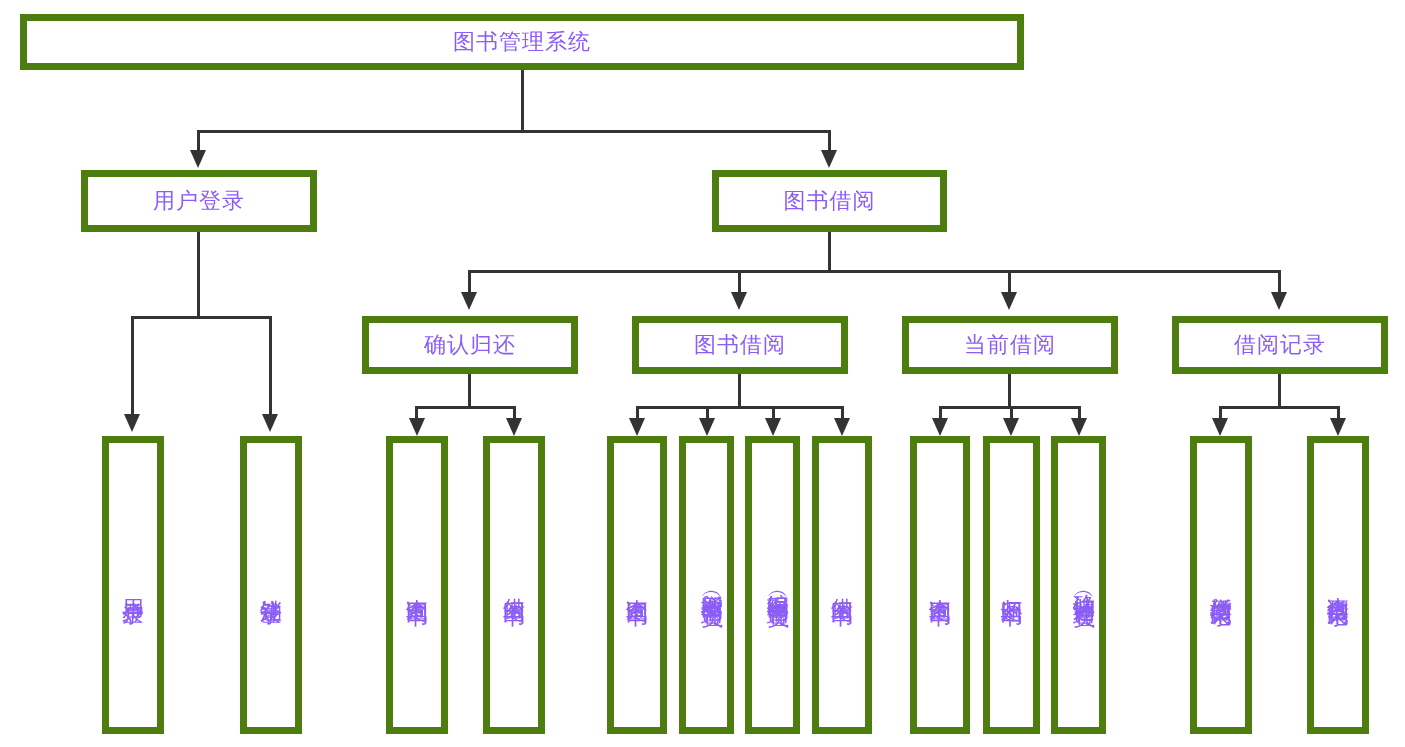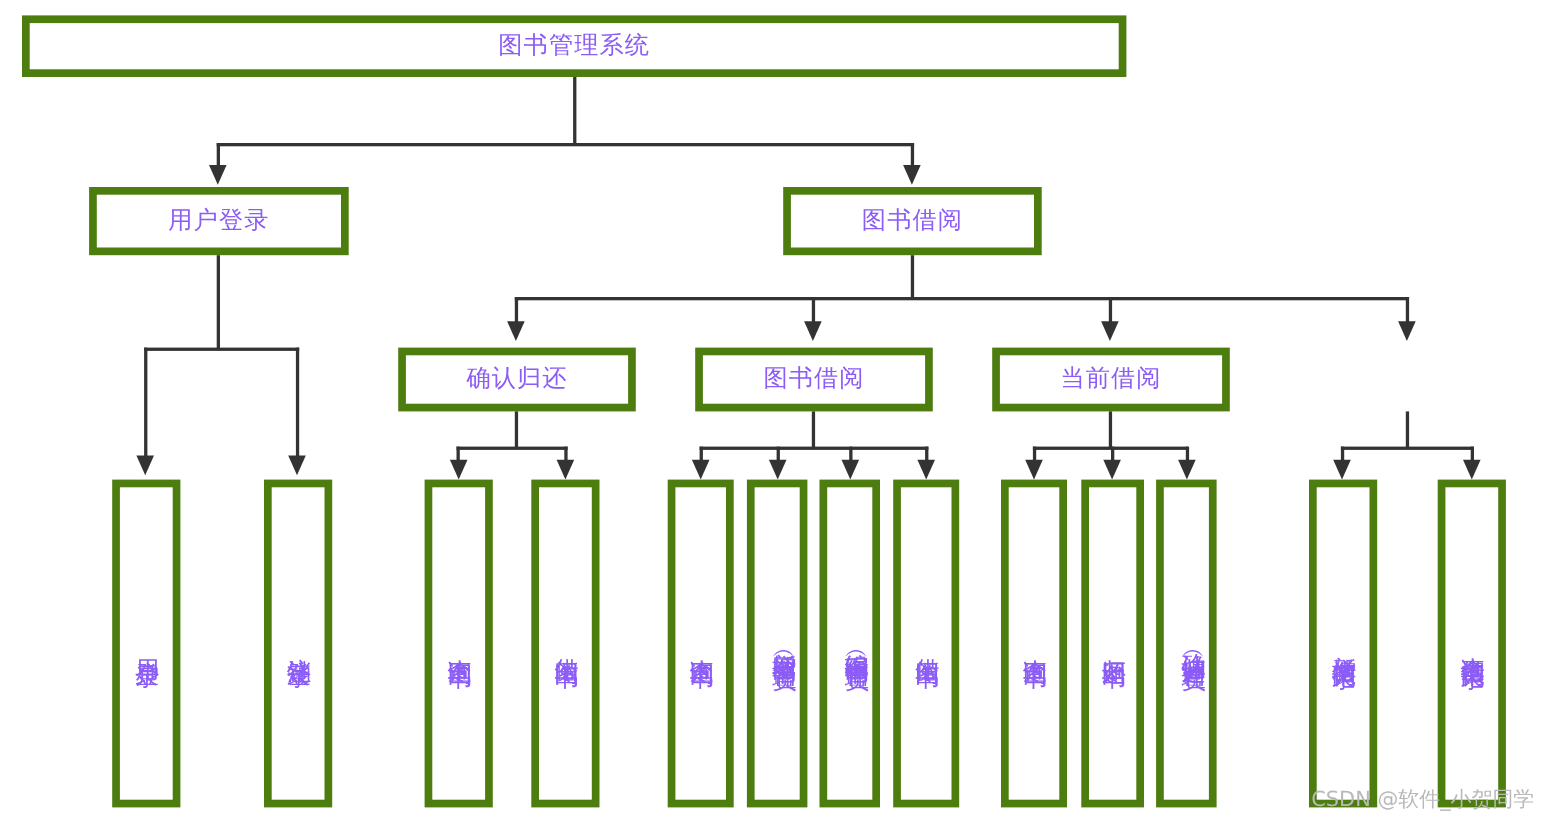--- a/index.html
+++ b/index.html
@@ -101,20 +101,21 @@
   <div class="edge v" style="left:738px; top:270px; height:24px;"></div>
   <div class="arrow" style="left:731px; top:292px;"></div>
   <div class="edge v" style="left:1008px; top:270px; height:24px;"></div>
   <div class="arrow" style="left:1001px; top:292px;"></div>
   <div class="edge v" style="left:1278px; top:270px; height:24px;"></div>
   <div class="arrow" style="left:1271px; top:292px;"></div>
 
   <div class="node h" style="left: 362px; top: 316px; width: 216px; height: 58px;">确认归还</div>
   <div class="node h" style="left: 632px; top: 316px; width: 216px; height: 58px;">图书借阅</div>
   <div class="node h" style="left: 902px; top: 316px; width: 216px; height: 58px;">当前借阅</div>
+  <div class="node h" style="left: 1172px; top: 316px; width: 216px; height: 58px;">借阅记录</div>
 
   <div class="edge v" style="left:468px; top:374px; height:34px;"></div>
   <div class="edge h" style="left:415px; top:406px; width:101px;"></div>
   <div class="edge v" style="left:415px; top:406px; height:16px;"></div>
   <div class="arrow" style="left:409px; top:418px;"></div>
   <div class="edge v" style="left:513px; top:406px; height:16px;"></div>
   <div class="arrow" style="left:506px; top:418px;"></div>
 
   <div class="edge v" style="left:738px; top:374px; height:34px;"></div>
   <div class="edge h" style="left:636px; top:406px; width:208px;"></div>
@@ -150,15 +151,14 @@
   <div class="node v centered" style="left: 607px; top: 436px; width: 60px; height: 298px;">查询图书</div>
   <div class="node v" style="left: 679px; top: 436px; width: 55px; height: 298px;">新增图书（管理员）</div>
   <div class="node v" style="left: 745px; top: 436px; width: 55px; height: 298px;">编辑图书（管理员）</div>
   <div class="node v centered" style="left: 812px; top: 436px; width: 60px; height: 298px;">借阅图书</div>
   <div class="node v centered" style="left: 910px; top: 436px; width: 60px; height: 298px;">查询图书</div>
   <div class="node v centered" style="left: 983px; top: 436px; width: 57px; height: 298px;">归还图书</div>
   <div class="node v" style="left: 1051px; top: 436px; width: 55px; height: 298px;">确认归还（管理员）</div>
   <div class="node v centered" style="left: 1190px; top: 436px; width: 62px; height: 298px;">新增借阅记录</div>
   <div class="node v centered" style="left: 1307px; top: 436px; width: 62px; height: 298px;">查询借阅记录</div>
 
-  <div class="watermark" style="left:1192px; top:714px;">CSDN @软件_小贺同学</div>
 
 </div>
 
 </body></html>

